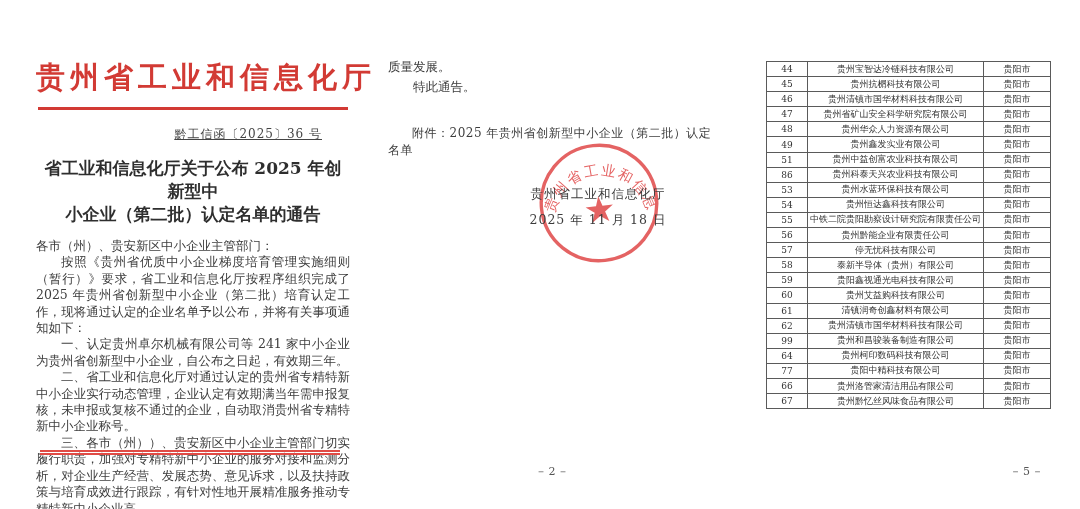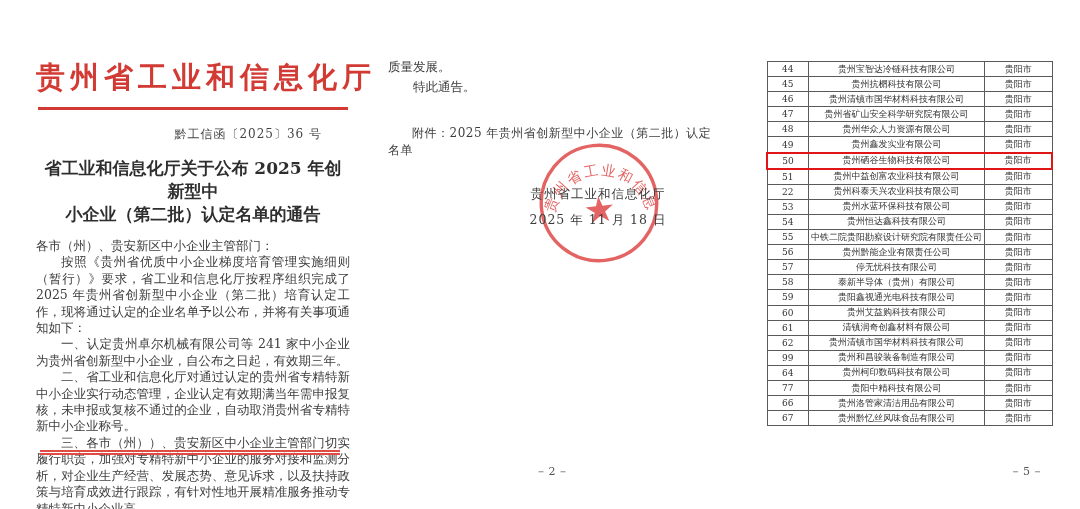--- a/index.html
+++ b/index.html
@@ -12,21 +12,21 @@
 
   
   #page1{left:36px;width:314px;}
   .letterhead{
     margin-top:58px;text-align:center;color:#d23a34;font-weight:bold;
     font-size:29px;letter-spacing:5px;white-space:nowrap;
   }
   .red-rule{height:3px;background:#d23a34;margin:9px 2px 0 2px;}
   .doc-number{
     margin-top:16px;text-align:right;padding-right:28px;
-    font-size:12px;color:#444;letter-spacing:1px;
+    font-size:12px;color:#444;letter-spacing:1px;text-decoration:underline;
   }
   .notice-title{
     margin-top:14px;text-align:center;font-weight:bold;font-size:17px;
     line-height:23px;color:#2e2e2e;white-space:pre-line;
   }
   .body-text{margin-top:12px;font-size:12.5px;line-height:16.4px;text-align:justify;color:#3c3c3c;}
   .body-text p{margin:0;text-indent:2em;}
   .body-text p.salutation{text-indent:0;}
   .page1-bottom-rule{
     position:absolute;left:4px;right:10px;top:450px;height:1.5px;background:#e04b45;
@@ -138,32 +138,27 @@
         <tr>
           <td class="c-no">48</td>
           <td class="c-company">贵州华众人力资源有限公司</td>
           <td class="c-city">贵阳市</td>
         </tr>
         <tr>
           <td class="c-no">49</td>
           <td class="c-company">贵州鑫发实业有限公司</td>
           <td class="c-city">贵阳市</td>
         </tr>
-        <tr class="hl">
-          <td class="c-no">50</td>
-          <td class="c-company">贵州硒谷生物科技有限公司</td>
-          <td class="c-city">贵阳市</td>
-        </tr>
         <tr>
           <td class="c-no">51</td>
           <td class="c-company">贵州中益创富农业科技有限公司</td>
           <td class="c-city">贵阳市</td>
         </tr>
         <tr>
-          <td class="c-no">22</td>
+          <td class="c-no">86</td>
           <td class="c-company">贵州科泰天兴农业科技有限公司</td>
           <td class="c-city">贵阳市</td>
         </tr>
         <tr>
           <td class="c-no">53</td>
           <td class="c-company">贵州水蓝环保科技有限公司</td>
           <td class="c-city">贵阳市</td>
         </tr>
         <tr>
           <td class="c-no">54</td>

